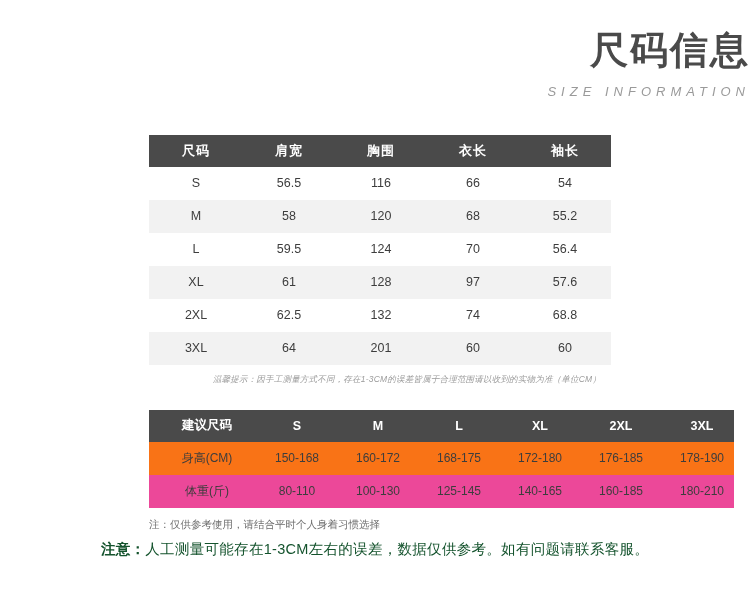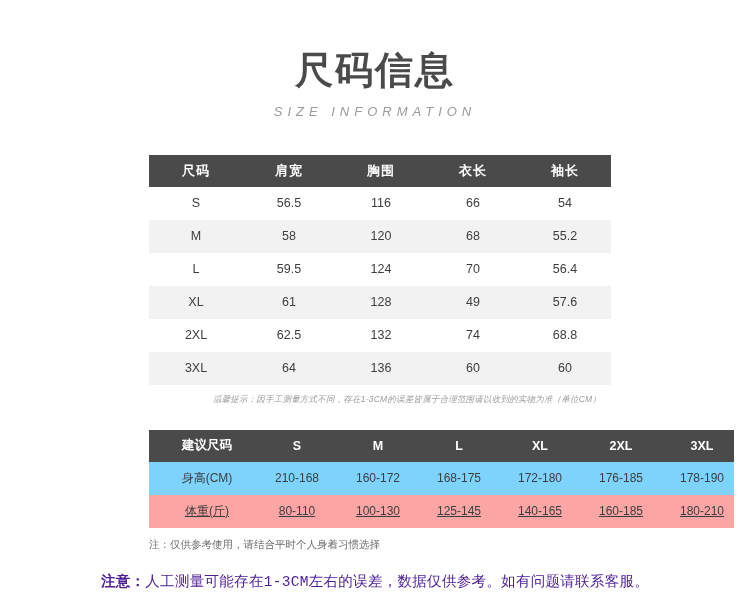--- a/index.html
+++ b/index.html
@@ -16,22 +16,22 @@
   }
   .page {
     position: relative;
     width: 750px;
     height: 604px;
     box-sizing: border-box;
   }
 
   
   .header {
-    text-align: center;
-    padding-top: 48px;
+    text-align: right;
+    padding-top: 28px;
   }
   .header .title {
     font-size: 38px;
     font-weight: bold;
     color: #4a4a4a;
     letter-spacing: 2px;
     line-height: 1.2;
   }
   .header .subtitle {
     font-size: 13px;
@@ -102,47 +102,45 @@
     padding-left: 18px;
   }
   table.rec-table thead th {
     background: #4a4a4a;
     color: #ffffff;
     font-size: 12.5px;
     font-weight: bold;
     height: 30px;
   }
   table.rec-table tbody tr.rec-row-1 td {
-    background: #7dd3fc;
+    background: #f97316;
   }
   table.rec-table tbody tr.rec-row-2 td {
-    background: #fca5a5;
-    text-decoration: underline;
+    background: #ec4899;
   }
   table.rec-table tbody td.rowhead {
     font-size: 12px;
     font-weight: normal;
     color: #3d3d3d;
   }
 
   .note-mid {
     width: 452px;
     margin: 10px auto 0 auto;
     font-size: 10.5px;
     color: #6d6d6d;
   }
 
   
   .footer-note {
-    margin-top: 20px;
+    margin-top: 8px;
     text-align: center;
     font-size: 14.5px;
-    color: #4c1d95;
+    color: #14532d;
     letter-spacing: 0.3px;
-    font-family: Liberation Mono, monospace;
   }
   .footer-note .strong {
     font-weight: bold;
   }
 </style>
 </head>
 <body>
 
 <div class="page">
 
@@ -181,34 +179,34 @@
           <td>L</td>
           <td>59.5</td>
           <td>124</td>
           <td>70</td>
           <td>56.4</td>
         </tr>
         <tr class="row-even">
           <td>XL</td>
           <td>61</td>
           <td>128</td>
-          <td>49</td>
+          <td>97</td>
           <td>57.6</td>
         </tr>
         <tr class="row-odd">
           <td>2XL</td>
           <td>62.5</td>
           <td>132</td>
           <td>74</td>
           <td>68.8</td>
         </tr>
         <tr class="row-even">
           <td>3XL</td>
           <td>64</td>
-          <td>136</td>
+          <td>201</td>
           <td>60</td>
           <td>60</td>
         </tr>
       </tbody>
     </table>
   </div>
 
   <div class="note-small">温馨提示：因手工测量方式不同，存在1-3CM的误差皆属于合理范围请以收到的实物为准（单位CM）</div>
 
   <div class="rec-wrap">
@@ -220,21 +218,21 @@
           <th style="width:62px">M</th>
           <th style="width:62px">L</th>
           <th style="width:62px">XL</th>
           <th style="width:62px">2XL</th>
           <th style="width:62px">3XL</th>
         </tr>
       </thead>
       <tbody>
         <tr class="rec-row-1">
           <td class="rowhead">身高(CM)</td>
-          <td>210-168</td>
+          <td>150-168</td>
           <td>160-172</td>
           <td>168-175</td>
           <td>172-180</td>
           <td>176-185</td>
           <td>178-190</td>
         </tr>
         <tr class="rec-row-2">
           <td class="rowhead">体重(斤)</td>
           <td>80-110</td>
           <td>100-130</td>

